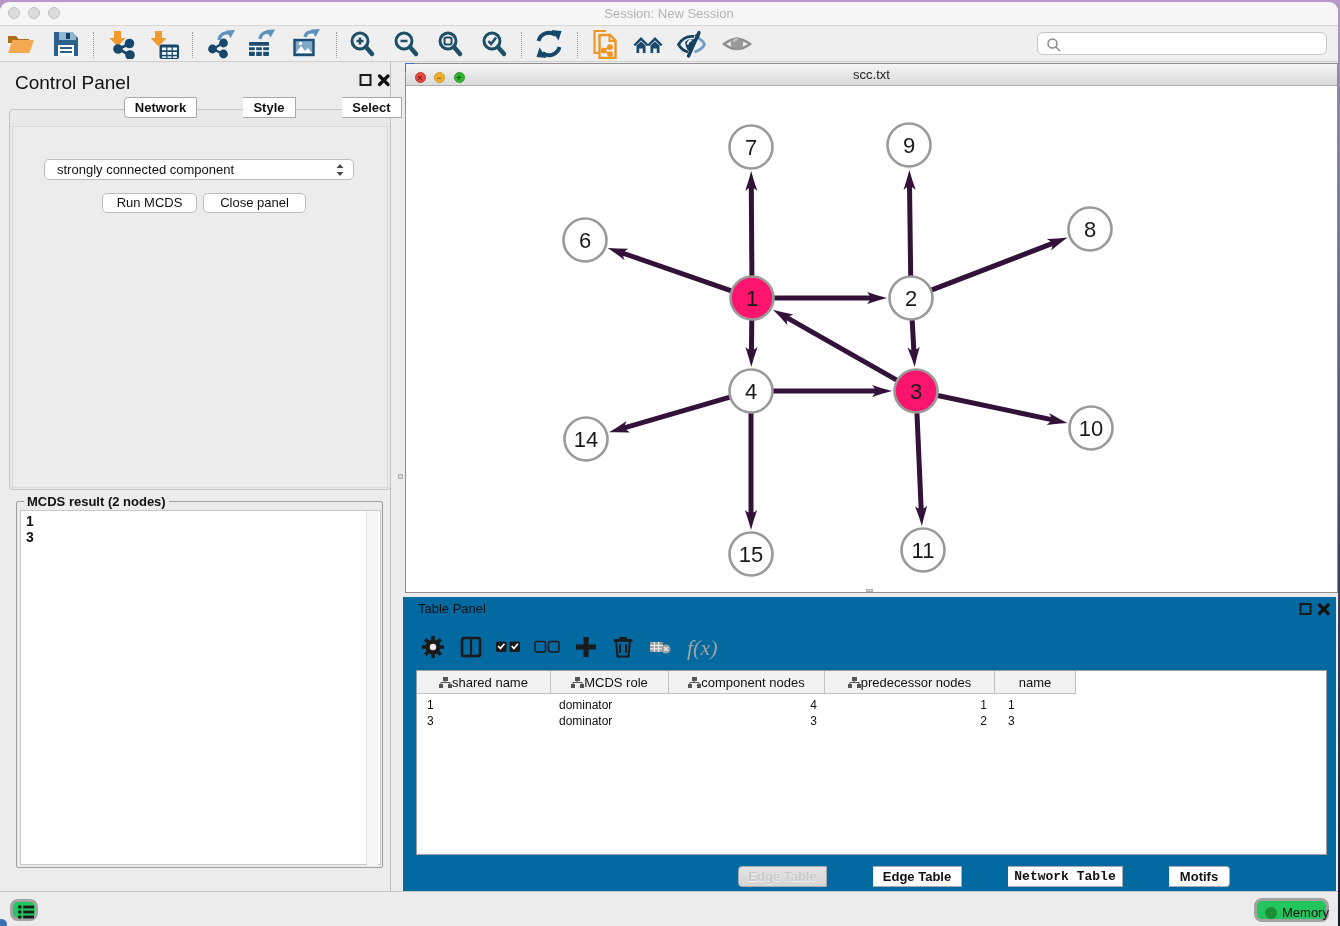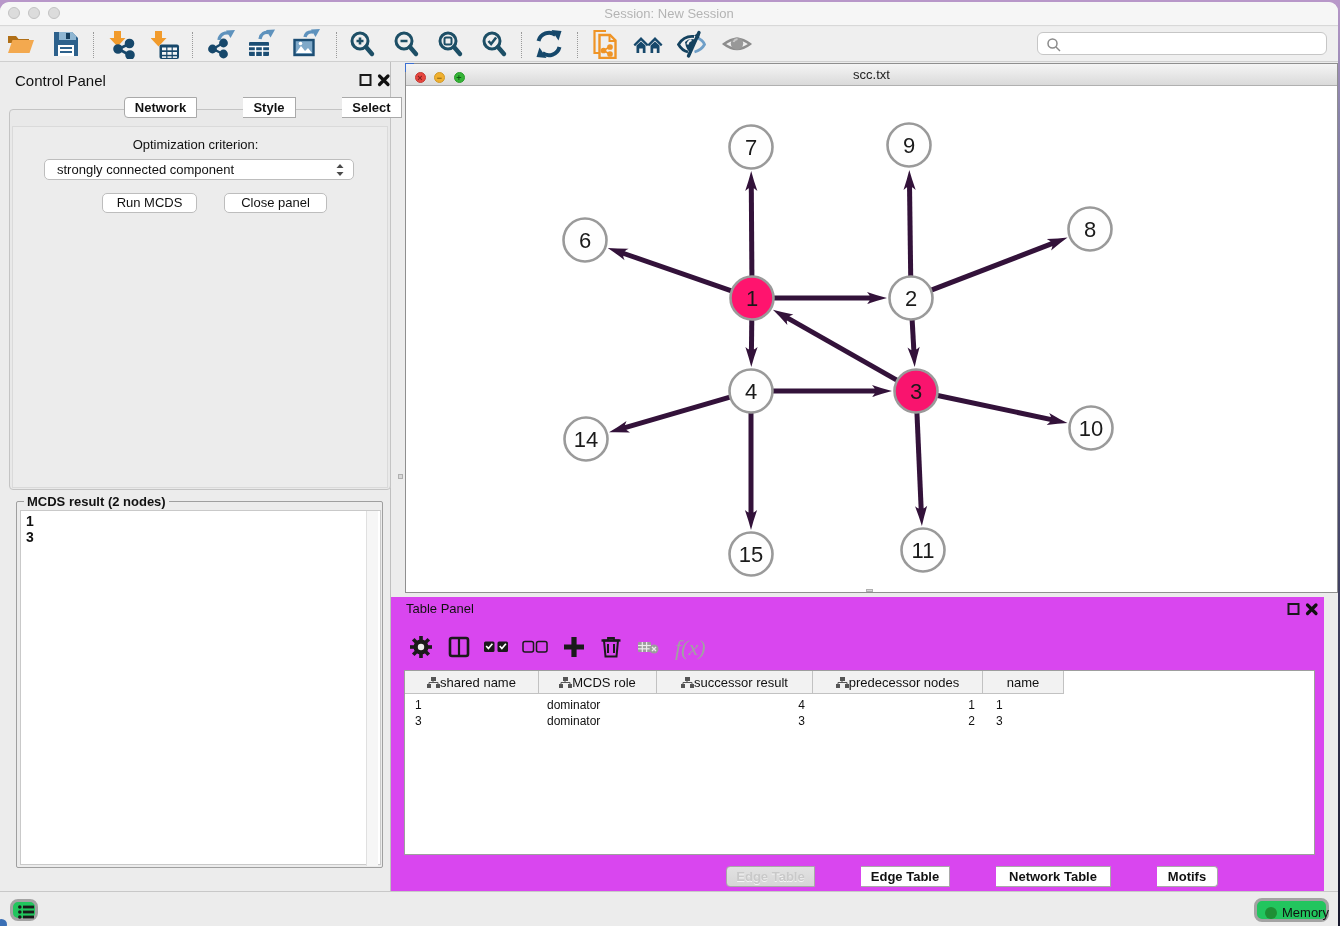--- a/index.html
+++ b/index.html
@@ -12,36 +12,36 @@
 #titlebar { position:absolute; left:0; top:0; width:1338px; height:24px; background:#f6f6f6; border-bottom:1px solid #d8d8d8; border-radius:9px 9px 0 0; }
 #titlebar .tl { position:absolute; top:5px; width:12px; height:12px; border-radius:50%; background:#dcdcdc; border:1px solid #c2c2c2; }
 #title-text { position:absolute; top:4px; left:0; width:100%; text-align:center; font-size:13px; color:#b4b4b4; }
 
 #toolbar { position:absolute; left:0; top:25px; width:1338px; height:35px; background:#efefef; border-bottom:1px solid #cfcfcf; }
 .sep { position:absolute; top:5px; height:26px; width:1px; border-left:1px dotted #9a9a9a; }
 .ticon { position:absolute; top:2px; }
 #searchbox { position:absolute; left:1037px; top:5px; width:290px; height:23px; background:#fff; border:1px solid #c6c6c6; border-radius:6px; }
 
 #cpanel { position:absolute; left:0; top:60px; width:391px; height:829px; background:#ececec; border-right:1px solid #bfbfbf; }
-#cp-title { position:absolute; left:15px; top:10px; font-size:15px; color:#111; }
+#cp-title { position:absolute; left:15px; top:10px; font-size:19px; color:#111; }
 .tabrow { position:absolute; display:flex; }
 .tab { height:21px; line-height:20px; font-size:13px; font-weight:700; text-align:center; background:#fff; border-top:1px solid #a9a9a9; border-bottom:1px solid #a9a9a9; border-right:1px solid #a9a9a9; color:#111;margin-left:46px; }
 .tab.first { border-left:1px solid #a9a9a9; border-radius:4px 0 0 4px; }
 .tab.last { border-radius:0 4px 4px 0; }
 .tab.disabled { background:linear-gradient(#e2e2e2,#d6d6d6); color:#c9c9c9; text-shadow:0 1px 0 #f5f5f5; }
 #tabbox { position:absolute; left:9px; top:47px; width:382px; height:381px; border:1px solid #c4c4c4; border-radius:4px; background:#e9e9e9; }
 #tabbox-inner { position:absolute; left:2px; top:16px; width:376px; height:362px; border:1px solid #dadada; background:#ececec; }
 .btn { position:absolute; background:#fff; border:1px solid #bdbdbd; border-radius:5px; font-size:13px; color:#111; text-align:center; }
 
 #netwin { position:absolute; left:405px; top:61px; width:933px; height:530px; border:1px solid #8f8f8f; background:#fff; }
 #nettitle { position:absolute; left:0; top:0; width:100%; height:22px; background:linear-gradient(#f5f5f5,#dadada); border-bottom:1px solid #b0b0b0; }
 #nettitle .t { position:absolute; width:100%; text-align:center; top:3px; font-size:13px; font-weight:400; color:#222; }
 .light { position:absolute; top:8px; width:11px; height:11px; border-radius:50%; font:700 9px "Liberation Sans",sans-serif; text-align:center; line-height:10px; color:#7c2220; }
 
-#tpanel { position:absolute; left:391px; top:595px; width:933px; height:294px; background:#d946ef; }
+#tpanel { position:absolute; left:403px; top:595px; width:933px; height:294px; background:#0369a1; }
 #tp-title { position:absolute; left:15px; top:4px; font-size:13px; color:#111; }
 
 #statusbar { position:absolute; left:0; top:889px; width:1338px; height:35px; background:#ececec; border-top:1px solid #c8c8c8; }
 .sbtn { position:absolute; background:#22c55e; border:3px solid #a3a3a3; border-radius:8px; }
 .cell { position:absolute; font-size:12px; color:#111; }
 .hcell { position:absolute; top:0; height:23px; border-right:1px solid #c2c2c2; font-size:13px; color:#111; display:flex; align-items:center; justify-content:center; }
 
 </style>
 </head>
 <body>
@@ -196,28 +196,27 @@
     <div id="cp-title">Control Panel</div>
     <div id="tabbox">
         <div id="tabbox-inner"></div>
       </div>
     <div class="tabrow" style="left:78px; top:35px;">
       <div class="tab first" style="width:73px;">Network</div>
       <div class="tab" style="width:53px;">Style</div>
       <div class="tab" style="width:60px;">Select</div>
       <div class="tab last disabled" style="width:58px;">MCDS</div>
     </div>
-    <div class="cell" style="left:0; top:75px; width:391px; text-align:center; font-size:13px;">Optimization criterion:</div>
     <div class="btn" id="combo" style="left:44px; top:97px; width:310px; height:21px; text-align:left; line-height:19px; padding-left:12px;">strongly connected component
       <svg width="10" height="14" viewBox="0 0 10 14" style="position:absolute; right:8px; top:3px;">
         <path d="M1.5,5 L5,1 L8.5,5 Z M1.5,9 L5,13 L8.5,9 Z" fill="#4a4a4a"></path>
       </svg>
     </div>
     <div class="btn" style="left:102px; top:131px; width:95px; height:20px; line-height:18px;">Run MCDS</div>
-    <div class="btn" style="left:203px; top:131px; width:103px; height:20px; line-height:18px;margin-left:21px;">Close panel</div>
+    <div class="btn" style="left:203px; top:131px; width:103px; height:20px; line-height:18px;">Close panel</div>
     <svg width="36" height="14" viewBox="0 0 36 14" style="position:absolute; left:358px; top:11px;">
       <rect x="2.5" y="2" width="10" height="10" fill="none" stroke="#1a1a1a" stroke-width="2"></rect>
       <path d="M21.5,3 l8.5,8.5 M30,3 l-8.5,8.5" stroke="#111" stroke-width="3.2" stroke-linecap="round"></path>
     </svg>
     <div id="mcdsgroup" style="position:absolute; left:16px; top:439px; width:367px; height:367px; border:1px solid #9f9f9f; border-radius:2px;font-weight:bold;">
       <div style="position:absolute; left:7px; top:-8px; background:#ececec; padding:0 3px; font-size:13px; color:#111;">MCDS result (2 nodes)</div>
       <div style="position:absolute; left:3px; top:8px; width:361px; height:355px; background:#ffffff; border:1px solid #c9c9c9;">
         <div style="padding:2px 0 0 5px; font-size:14px; line-height:16px; color:#111;">1<br>3</div>
         <div style="position:absolute; right:2px; top:0; width:12px; height:355px; background:#f6f6f6; border-left:1px solid #e0e0e0;"></div>
       </div>
@@ -386,21 +385,21 @@
         </div>
       <div class="hcell" style="left:252px; width:156px;">
           <svg width="13" height="11" viewBox="0 0 13 11">
             <g fill="#555">
               <rect x="4" y="0" width="5" height="4"></rect>
               <rect x="0" y="7" width="4" height="4"></rect>
               <rect x="9" y="7" width="4" height="4"></rect>
               <path d="M6,4 v2 M2,7 v-1.5 h9 V7" stroke="#555" fill="none" stroke-width="1"></path>
             </g>
           </svg>
-          <span>successor result</span>
+          <span>component nodes</span>
         </div>
       <div class="hcell" style="left:408px; width:170px;">
           <svg width="13" height="11" viewBox="0 0 13 11">
             <g fill="#555">
               <rect x="4" y="0" width="5" height="4"></rect>
               <rect x="0" y="7" width="4" height="4"></rect>
               <rect x="9" y="7" width="4" height="4"></rect>
               <path d="M6,4 v2 M2,7 v-1.5 h9 V7" stroke="#555" fill="none" stroke-width="1"></path>
             </g>
           </svg>
@@ -417,21 +416,21 @@
       <div class="cell" style="left:10px; top:43px;">3</div>
       <div class="cell" style="left:142px; top:43px;">dominator</div>
       <div class="cell" style="left:252px; top:43px; width:148px; text-align:right;">3</div>
       <div class="cell" style="left:408px; top:43px; width:162px; text-align:right;">2</div>
       <div class="cell" style="left:591px; top:43px;">3</div>
     </div>
 
     <div class="tabrow" style="left:289px; top:269px;">
       <div class="tab first disabled" style="width:89px;">Edge Table</div>
       <div class="tab" style="width:89px;">Edge Table</div>
-      <div class="tab" style="width:115px;">Network Table</div>
+      <div class="tab" style="width:115px;font-family:Liberation Mono, monospace;">Network Table</div>
       <div class="tab last" style="width:61px;">Motifs</div>
     </div>
   </div>
   <div id="statusbar">
     <div class="sbtn" style="left:10px; top:7px; width:28px; height:22px;">
       <svg width="16" height="14" viewBox="0 0 16 14" style="position:absolute; left:5px; top:3px;">
         <g fill="#1a1a1a">
           <circle cx="1.8" cy="2" r="1.8"></circle>
             <circle cx="1.8" cy="7" r="1.8"></circle>
             <circle cx="1.8" cy="12" r="1.8"></circle>

